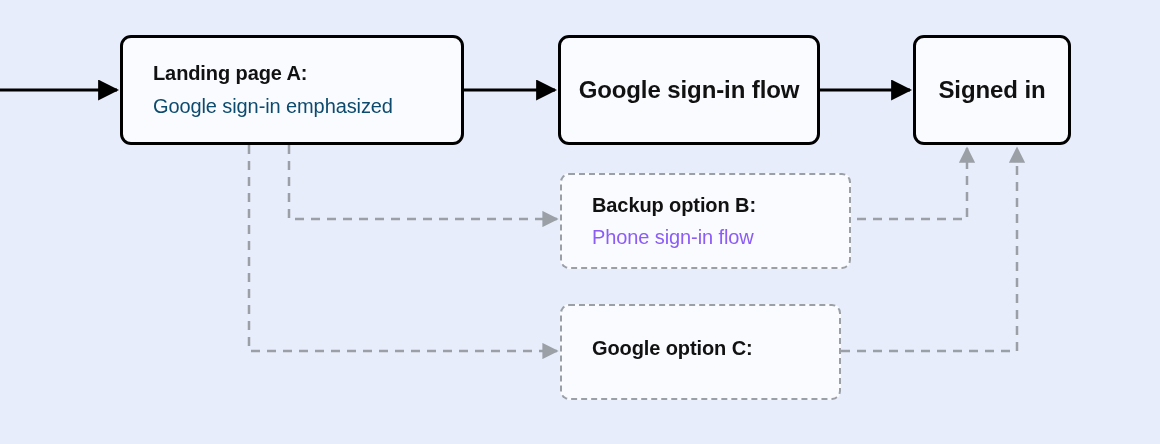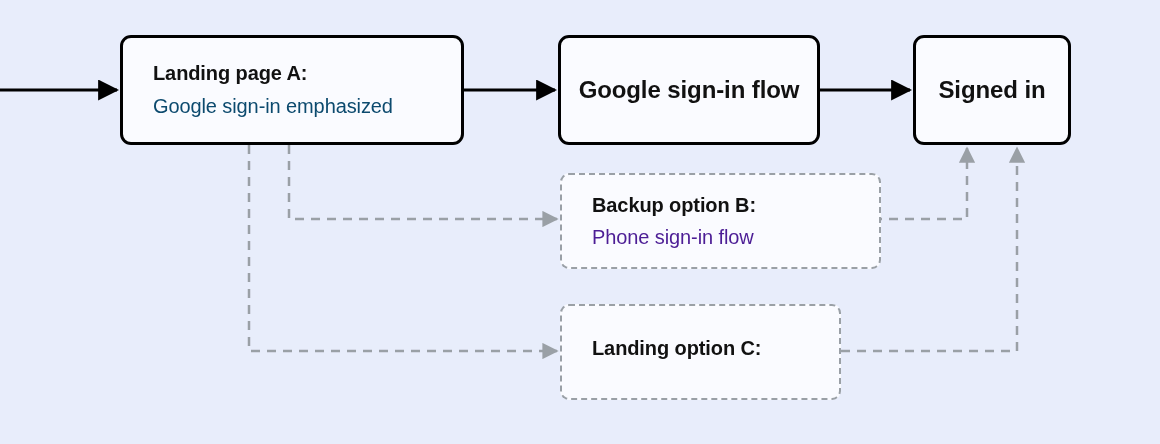--- a/index.html
+++ b/index.html
@@ -59,27 +59,27 @@
     padding-left: 30px;
   }
   .node.center {
     align-items: center;
     justify-content: center;
   }
   .node .title.solo {
     font-size: 24px;
   }
   .sub-blue { color: #0c4a6e; }
-  .sub-gray { color: #4c1d95; }
+  .sub-gray { color: #8b5cf6; }
 
   
   #node-landing-a { left: 120px; top: 35px;  width: 344px; height: 110px; }
   #node-google-flow { left: 558px; top: 35px; width: 262px; height: 110px; }
   #node-signed-in { left: 913px; top: 35px;  width: 158px; height: 110px; }
-  #node-backup-b { left: 560px; top: 173px; width: 321px; height: 96px; }
+  #node-backup-b { left: 560px; top: 173px; width: 291px; height: 96px; }
   #node-backup-c { left: 560px; top: 304px; width: 281px; height: 96px; }
 
   #node-landing-a .title { margin-bottom: 8px; }
   #node-backup-b .title, #node-backup-c .title { margin-bottom: 7px; }
 </style>
 </head>
 <body>
 
 <div id="canvas">
 
@@ -120,16 +120,16 @@
   <div id="node-signed-in" class="node solid center">
     <div class="title solo">Signed in</div>
   </div>
 
   <div id="node-backup-b" class="node dashed pad">
     <div class="title">Backup option B:</div>
     <div class="subtitle sub-gray">Phone sign-in flow</div>
   </div>
 
   <div id="node-backup-c" class="node dashed pad">
-    <div class="title">Landing option C:</div>
+    <div class="title">Google option C:</div>
   </div>
 
 </div>
 
 </body></html>

